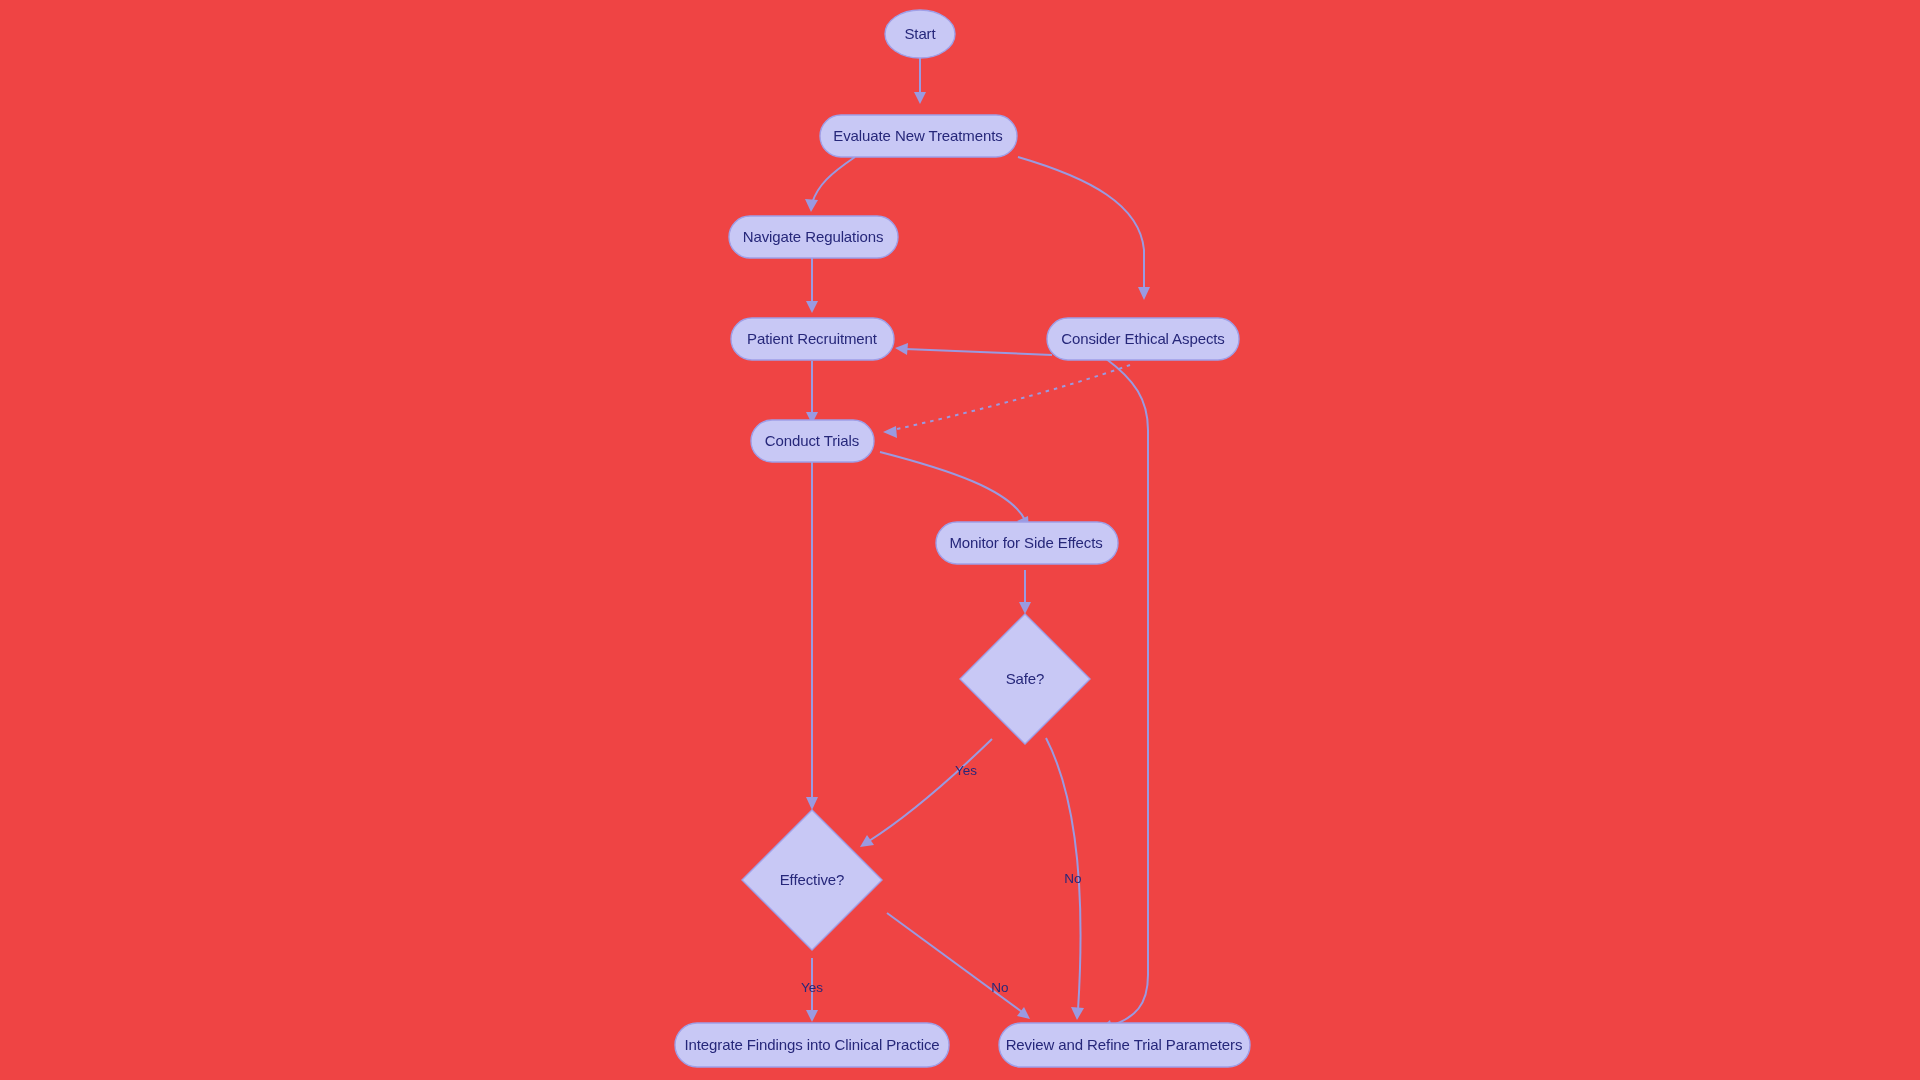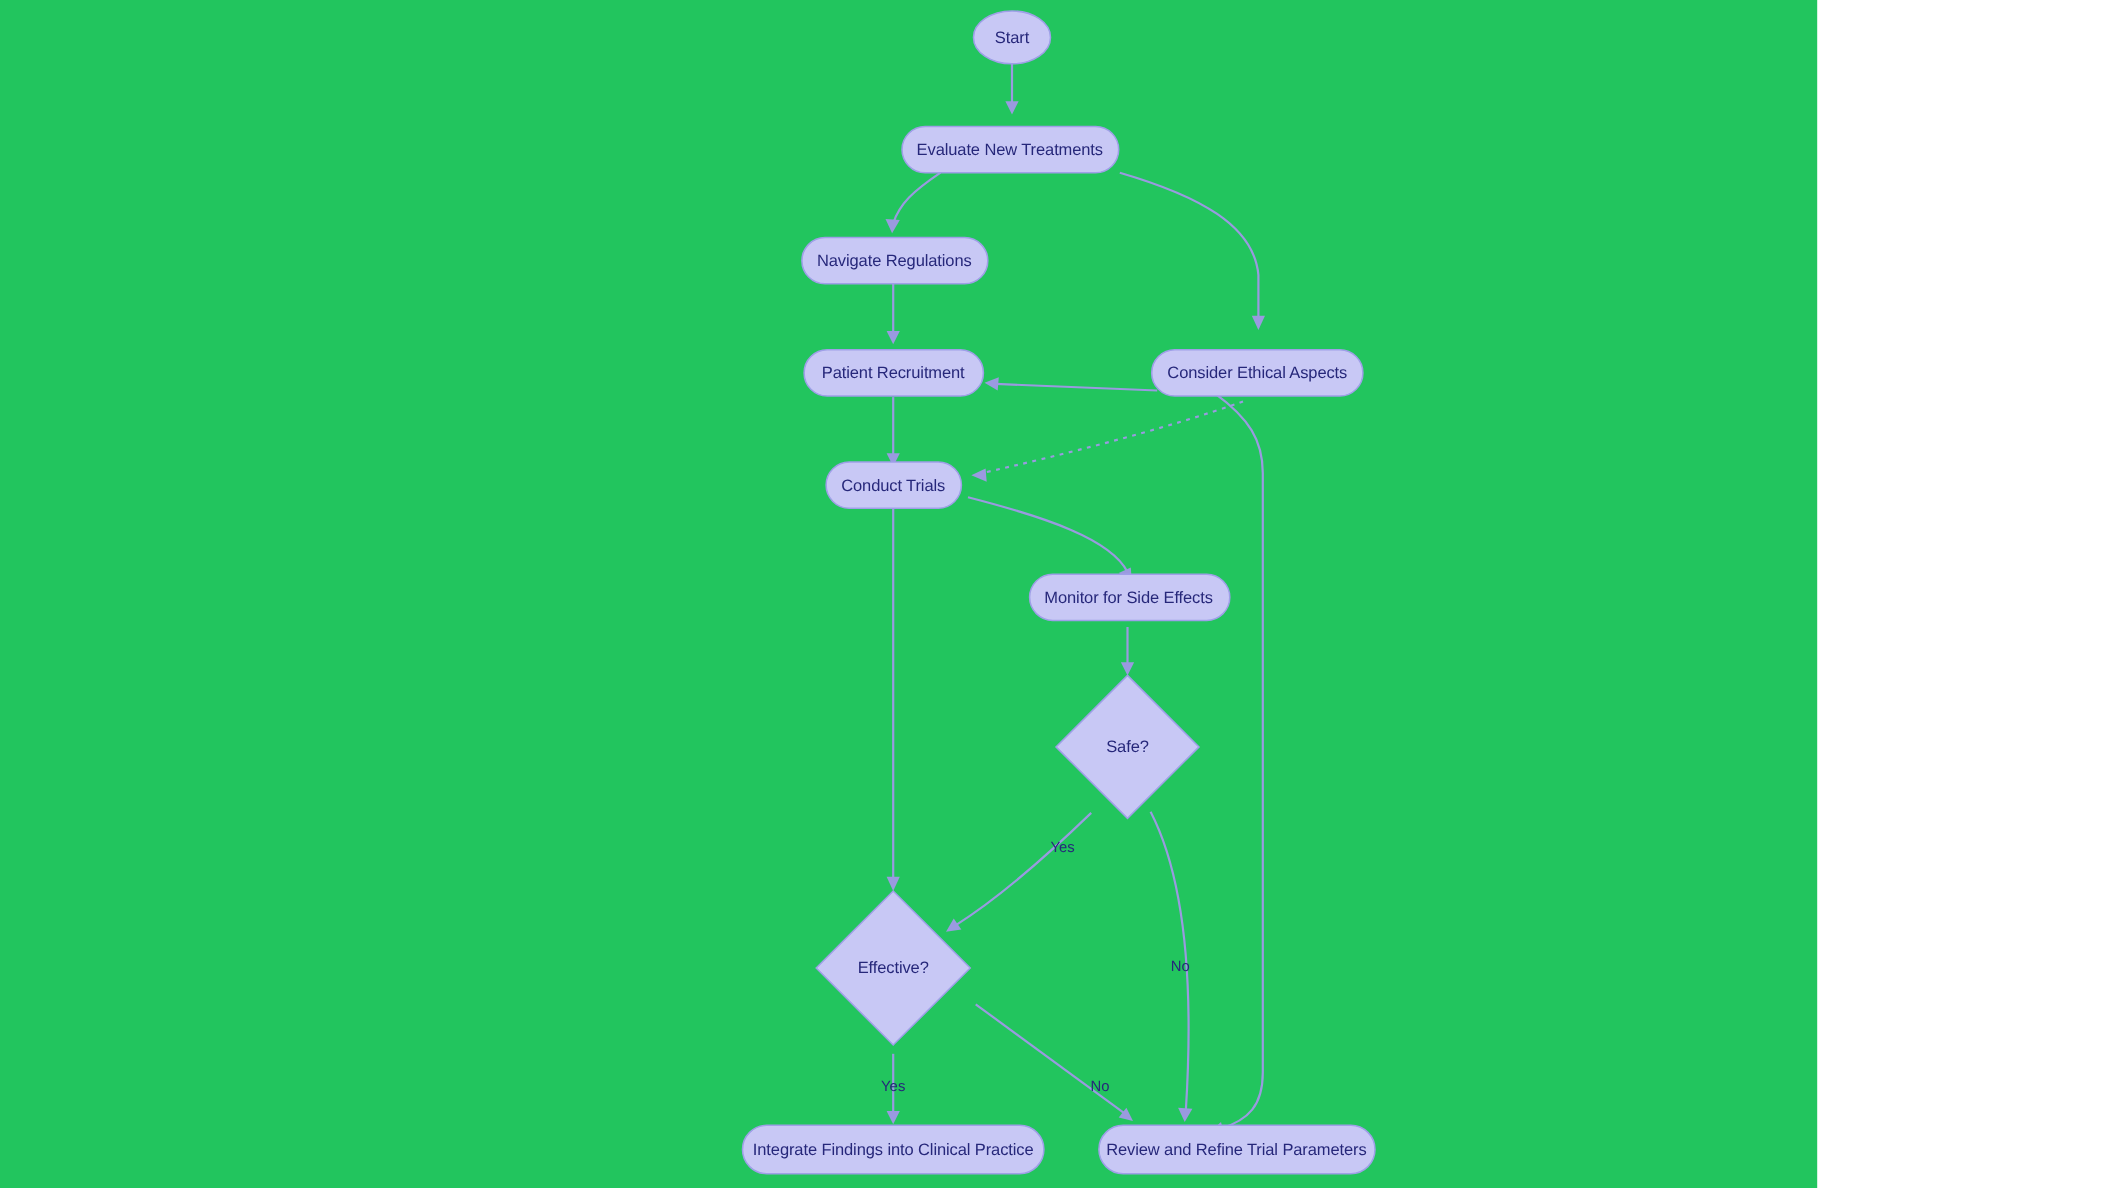--- a/index.html
+++ b/index.html
@@ -6,23 +6,23 @@
     margin: 0;
     padding: 0;
     width: 1920px;
     height: 1080px;
     background: #ffffff;
     font-family: "Liberation Sans", sans-serif;
     overflow: hidden;
   }
   #flowchart-root {
     position: relative;
-    width: 1652px;
+    width: 1920px;
     height: 1080px;
-    background: #22c55e;
+    background: #ef4444;
   }
   #flow-svg {
     position: absolute;
     left: 0;
     top: 0;
     width: 1920px;
     height: 1080px;
   }
   .node-label {
     font-family: "Liberation Sans", sans-serif;

